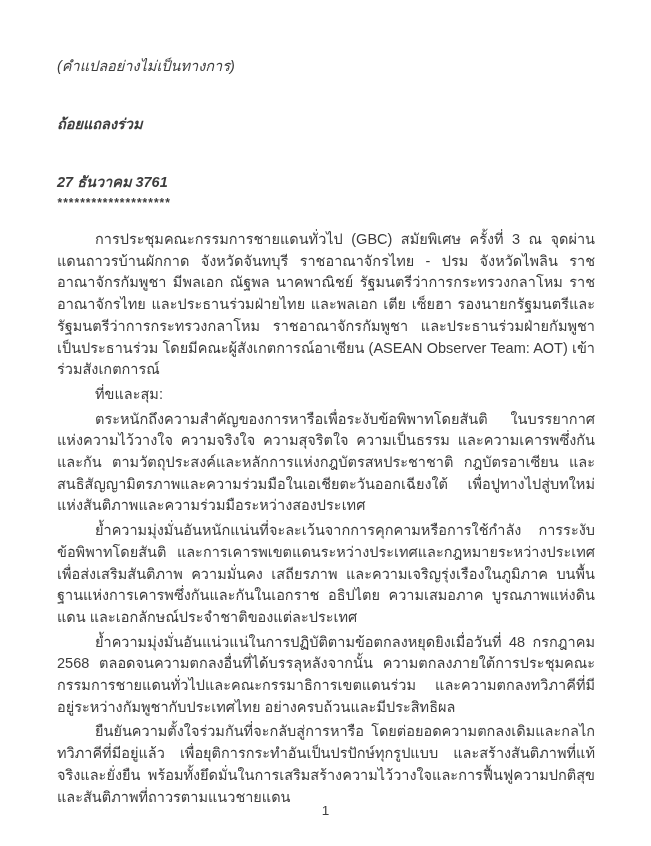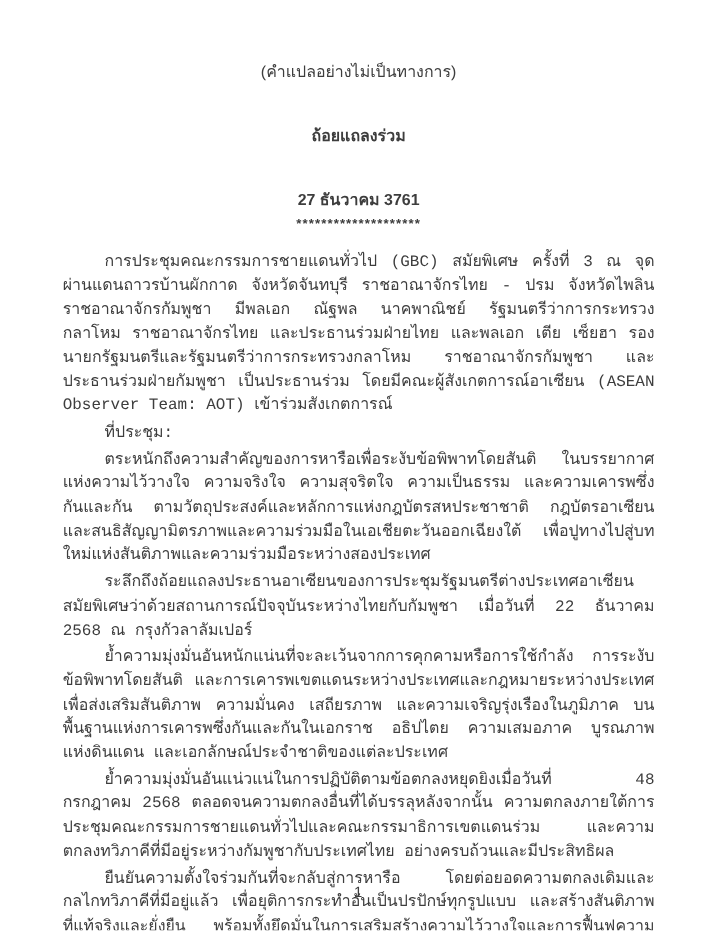--- a/index.html
+++ b/index.html
@@ -11,43 +11,43 @@
     margin: 0 auto;
     background: #ffffff;
     font-family: "Liberation Sans", "DejaVu Sans", sans-serif;
     color: #3d3d3d;
     overflow: hidden;
   }
   .content {
     padding: 56px 56px 0 57px;
   }
   .doc-header {
-    text-align: center;
+    text-align: left;
     font-size: 14.5px;
     line-height: 21px;
+    font-style: italic;
   }
   .doc-header .line { display: block; }
   .doc-header .bold { font-weight: bold; margin-top: 37px; }
   .separator-line {
     font-weight: bold;
     font-size: 12px;
     letter-spacing: 1px;
     line-height: 16px;
     margin-top: 2px;
   }
   .doc-body {
     margin-top: 18px;
     font-size: 14.5px;
     line-height: 21.7px;
     text-align: justify;
   }
   .doc-body p {
     margin: 0 0 3px 0;
     text-indent: 38px;
-    font-family: Liberation Mono, monospace;
   }
   .page-number {
     position: absolute;
     left: 0;
     right: 0;
     bottom: 28px;
     text-align: center;
     font-size: 13.5px;
   }
 </style>
@@ -59,23 +59,22 @@
 
     <div class="doc-header">
       <span class="line">(คำแปลอย่างไม่เป็นทางการ)</span>
       <span class="line bold">ถ้อยแถลงร่วม</span>
       <span class="line bold">27 ธันวาคม 3761</span>
       <span class="line separator-line">********************</span>
     </div>
 
     <div class="doc-body">
       <p>การประชุมคณะกรรมการชายแดนทั่วไป (GBC) สมัยพิเศษ ครั้งที่ 3 ณ จุดผ่านแดนถาวรบ้านผักกาด จังหวัดจันทบุรี ราชอาณาจักรไทย - ปรม จังหวัดไพลิน ราชอาณาจักรกัมพูชา มีพลเอก ณัฐพล นาคพาณิชย์ รัฐมนตรีว่าการกระทรวงกลาโหม ราชอาณาจักรไทย และประธานร่วมฝ่ายไทย และพลเอก เตีย เซ็ยฮา รองนายกรัฐมนตรีและรัฐมนตรีว่าการกระทรวงกลาโหม ราชอาณาจักรกัมพูชา และประธานร่วมฝ่ายกัมพูชา เป็นประธานร่วม โดยมีคณะผู้สังเกตการณ์อาเซียน (ASEAN Observer Team: AOT) เข้าร่วมสังเกตการณ์</p>
-      <p>ที่ประชุม:</p>
+      <p>ที่ขและสุม:</p>
       <p>ตระหนักถึงความสำคัญของการหารือเพื่อระงับข้อพิพาทโดยสันติ ในบรรยากาศแห่งความไว้วางใจ ความจริงใจ ความสุจริตใจ ความเป็นธรรม และความเคารพซึ่งกันและกัน ตามวัตถุประสงค์และหลักการแห่งกฎบัตรสหประชาชาติ กฎบัตรอาเซียน และสนธิสัญญามิตรภาพและความร่วมมือในเอเชียตะวันออกเฉียงใต้ เพื่อปูทางไปสู่บทใหม่แห่งสันติภาพและความร่วมมือระหว่างสองประเทศ</p>
-      <p>ระลึกถึงถ้อยแถลงประธานอาเซียนของการประชุมรัฐมนตรีต่างประเทศอาเซียนสมัยพิเศษว่าด้วยสถานการณ์ปัจจุบันระหว่างไทยกับกัมพูชา เมื่อวันที่ 22 ธันวาคม 2568 ณ กรุงกัวลาลัมเปอร์</p>
       <p>ย้ำความมุ่งมั่นอันหนักแน่นที่จะละเว้นจากการคุกคามหรือการใช้กำลัง การระงับข้อพิพาทโดยสันติ และการเคารพเขตแดนระหว่างประเทศและกฎหมายระหว่างประเทศ เพื่อส่งเสริมสันติภาพ ความมั่นคง เสถียรภาพ และความเจริญรุ่งเรืองในภูมิภาค บนพื้นฐานแห่งการเคารพซึ่งกันและกันในเอกราช อธิปไตย ความเสมอภาค บูรณภาพแห่งดินแดน และเอกลักษณ์ประจำชาติของแต่ละประเทศ</p>
       <p>ย้ำความมุ่งมั่นอันแน่วแน่ในการปฏิบัติตามข้อตกลงหยุดยิงเมื่อวันที่ 48 กรกฎาคม 2568 ตลอดจนความตกลงอื่นที่ได้บรรลุหลังจากนั้น ความตกลงภายใต้การประชุมคณะกรรมการชายแดนทั่วไปและคณะกรรมาธิการเขตแดนร่วม และความตกลงทวิภาคีที่มีอยู่ระหว่างกัมพูชากับประเทศไทย อย่างครบถ้วนและมีประสิทธิผล</p>
       <p>ยืนยันความตั้งใจร่วมกันที่จะกลับสู่การหารือ โดยต่อยอดความตกลงเดิมและกลไกทวิภาคีที่มีอยู่แล้ว เพื่อยุติการกระทำอันเป็นปรปักษ์ทุกรูปแบบ และสร้างสันติภาพที่แท้จริงและยั่งยืน พร้อมทั้งยึดมั่นในการเสริมสร้างความไว้วางใจและการฟื้นฟูความปกติสุขและสันติภาพที่ถาวรตามแนวชายแดน</p>
 
     </div>
 
   </div>
 
   <div class="page-number">1</div>
 </div>

